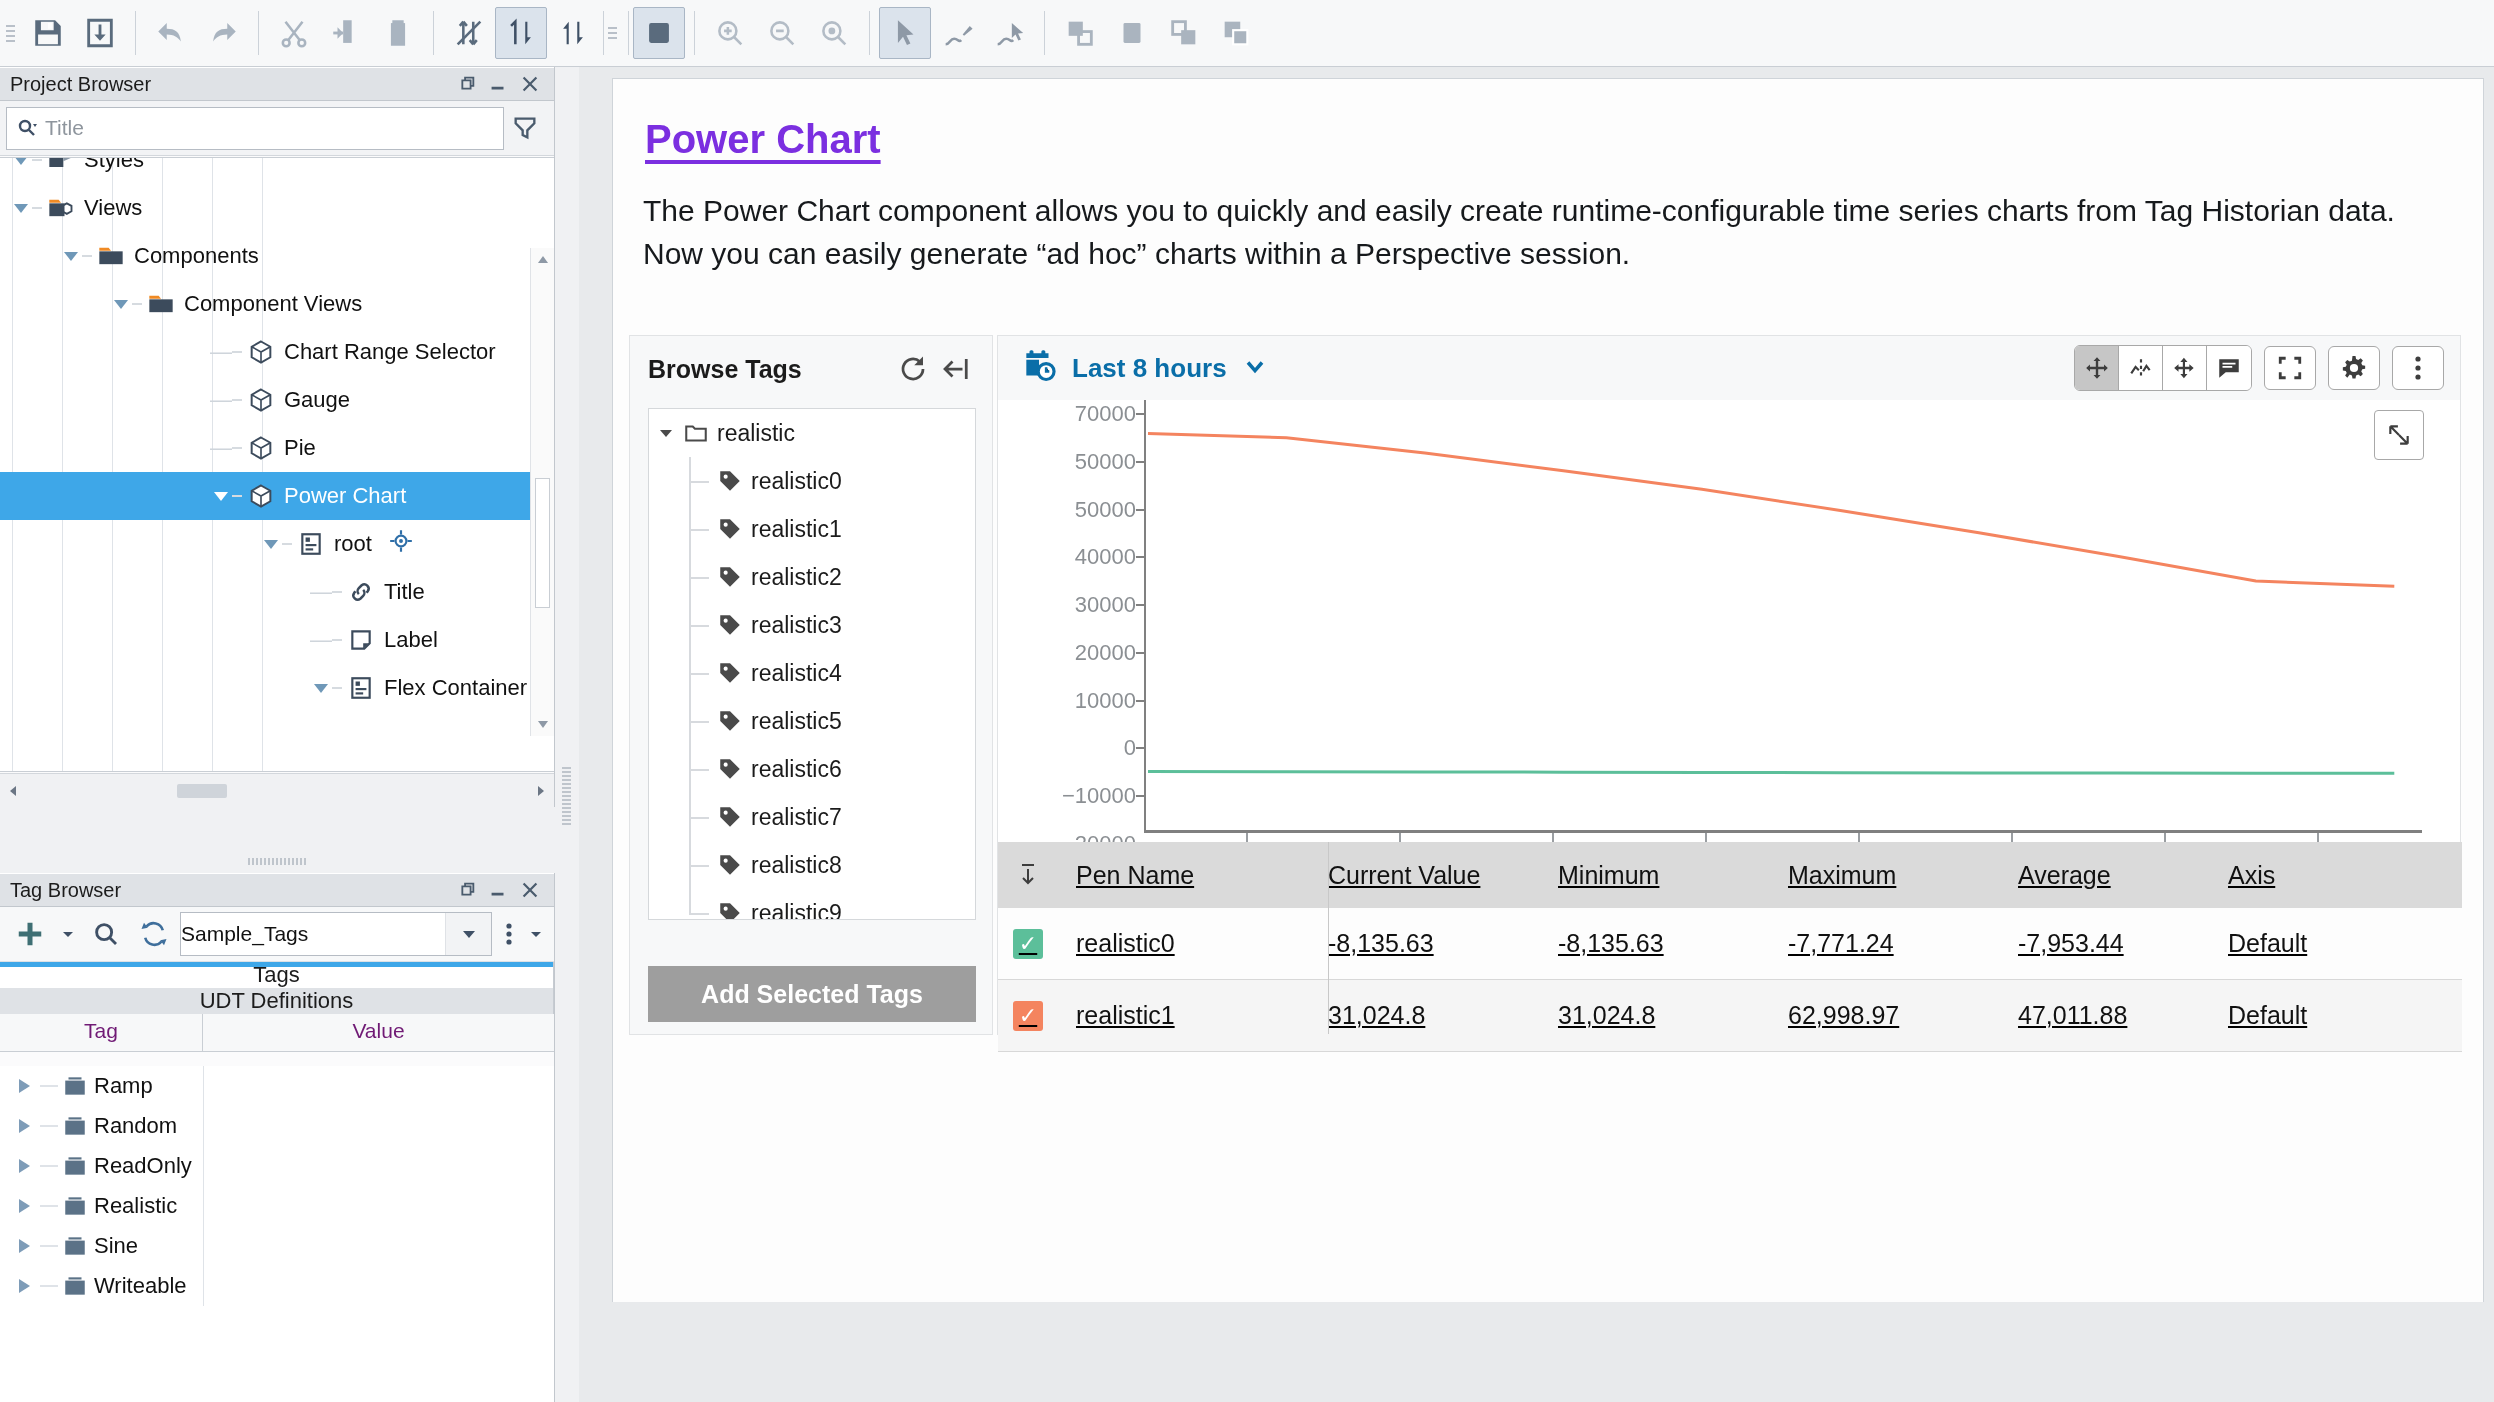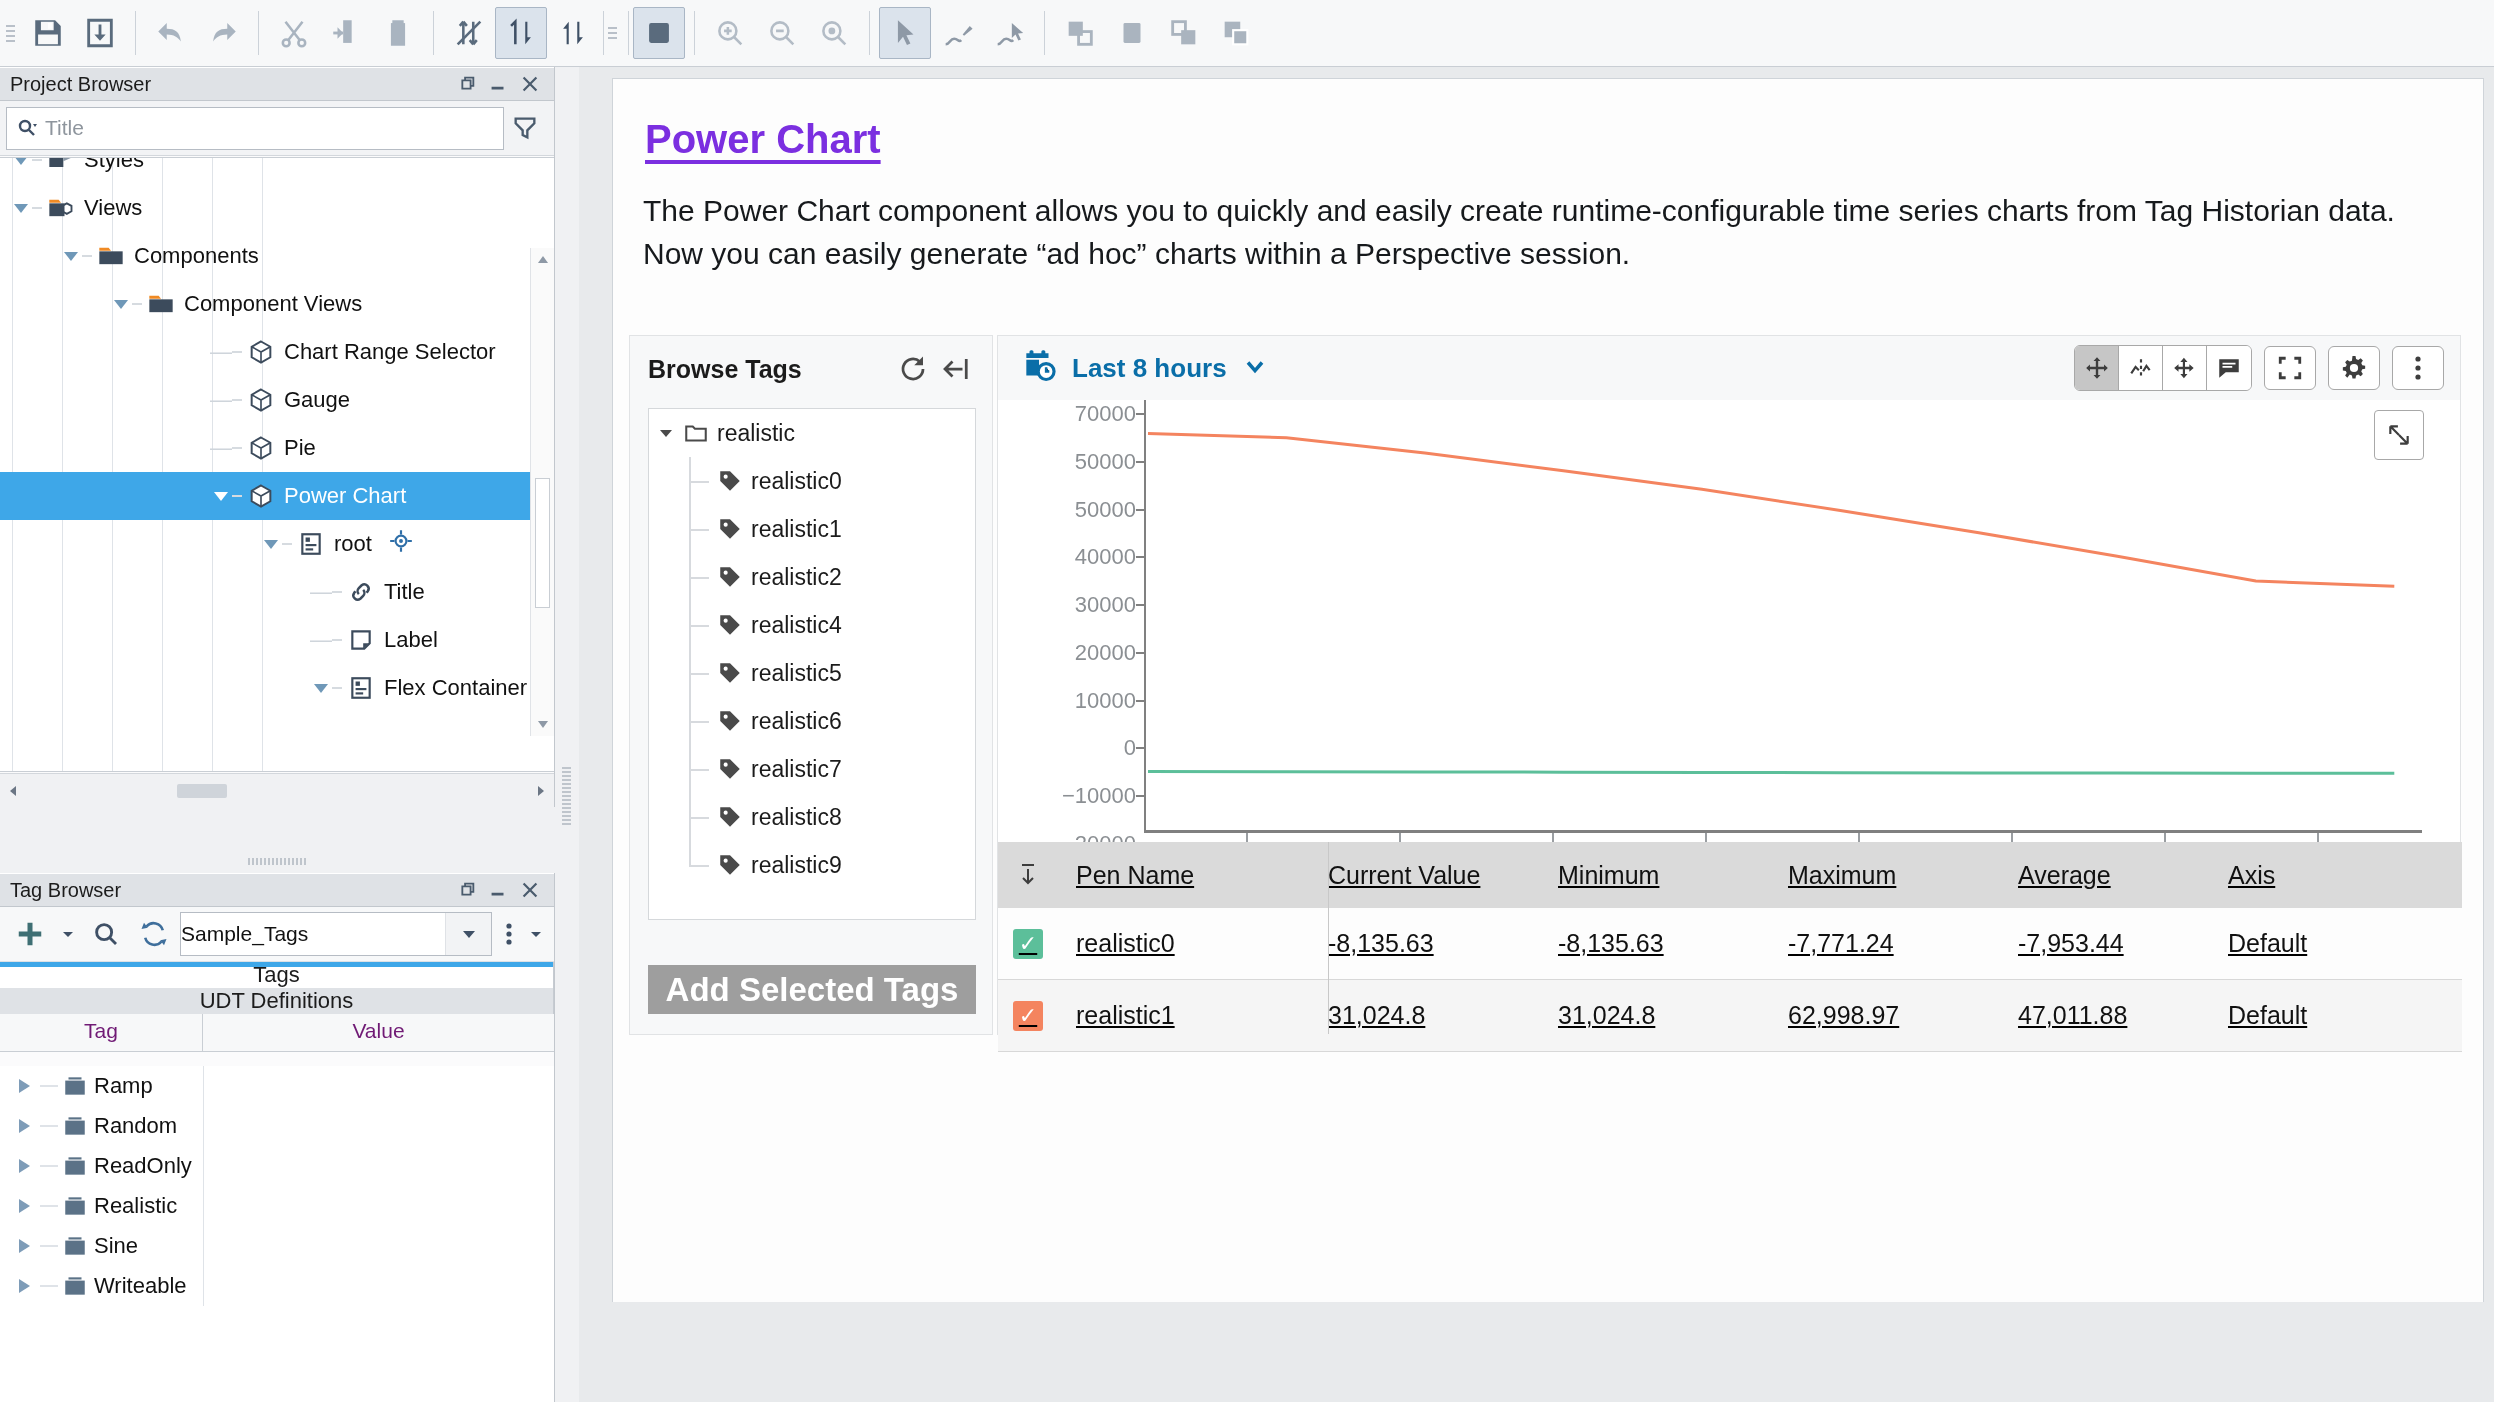--- a/index.html
+++ b/index.html
@@ -123,22 +123,22 @@
   #btHdr .t{flex:1;font-size:25px;font-weight:bold;color:#1b1b1b;}
   .btico{width:42px;height:42px;display:flex;align-items:center;justify-content:center;cursor:pointer;}
   #btTree{position:absolute;left:18px;top:72px;width:328px;height:512px;background:#fff;
     border:1px solid #d5d8db;overflow:hidden;}
   .btrow{height:48px;display:flex;align-items:center;font-size:23px;color:#1b1b1b;}
   .btrow .caret{width:34px;display:flex;align-items:center;justify-content:center;}
   .btrow .ln{width:34px;height:48px;position:relative;}
   .btrow .ln:before{content:"";position:absolute;left:6px;top:0;bottom:0;width:2px;background:#d7dade;}
   .btrow .ln:after{content:"";position:absolute;left:6px;top:50%;width:20px;height:2px;background:#d7dade;}
   .btrow .ln.last:before{bottom:50%;}
-  #btAdd{position:absolute;left:18px;bottom:20px;width:328px;height:49px;background:#9e9e9e;
-    color:#fff;font-size:33px;font-weight:bold;display:flex;align-items:center;justify-content:center;
+  #btAdd{position:absolute;left:18px;bottom:12px;width:328px;height:56px;background:#9e9e9e;
+    color:#fff;font-size:25px;font-weight:bold;display:flex;align-items:center;justify-content:center;
     cursor:default;}
 
   
   #chartCard{position:absolute;left:368px;top:0;width:1464px;height:700px;background:#fff;
     border:1px solid #e1e3e5;}
   #ccTop{height:64px;display:flex;align-items:center;padding:0 16px 0 22px;background:#f7f8f9;}
   #rangeSel{display:flex;align-items:center;gap:14px;cursor:pointer;}
   #rangeSel .lbl{font-size:26px;font-weight:bold;color:#0a6ea8;}
   #ccTools{margin-left:auto;display:flex;align-items:center;gap:12px;}
   .tgroup{display:flex;border:1px solid #a8a8a8;border-radius:6px;overflow:hidden;}
@@ -869,20 +869,31 @@
             <div class="btrow">
               <span style="width:34px"></span>
               <span class="ln"></span>
               <span style="width:34px;display:flex;align-items:center">
                 <svg width="26" height="26" viewBox="0 0 24 24">
                   <path fill="#4a4a4a" d="M3 3h9l9 9-9 9-9-9z"></path>
                   <circle cx="8" cy="8" r="1.9" fill="#fff"></circle>
                 </svg>
               </span>
               <span>realistic2</span>
+            </div>
+            <div class="btrow">
+              <span style="width:34px"></span>
+              <span class="ln"></span>
+              <span style="width:34px;display:flex;align-items:center">
+                <svg width="26" height="26" viewBox="0 0 24 24">
+                  <path fill="#4a4a4a" d="M3 3h9l9 9-9 9-9-9z"></path>
+                  <circle cx="8" cy="8" r="1.9" fill="#fff"></circle>
+                </svg>
+              </span>
+              <span>realistic3</span>
             </div>
             <div class="btrow">
               <span style="width:34px"></span>
               <span class="ln"></span>
               <span style="width:34px;display:flex;align-items:center">
                 <svg width="26" height="26" viewBox="0 0 24 24">
                   <path fill="#4a4a4a" d="M3 3h9l9 9-9 9-9-9z"></path>
                   <circle cx="8" cy="8" r="1.9" fill="#fff"></circle>
                 </svg>
               </span>

